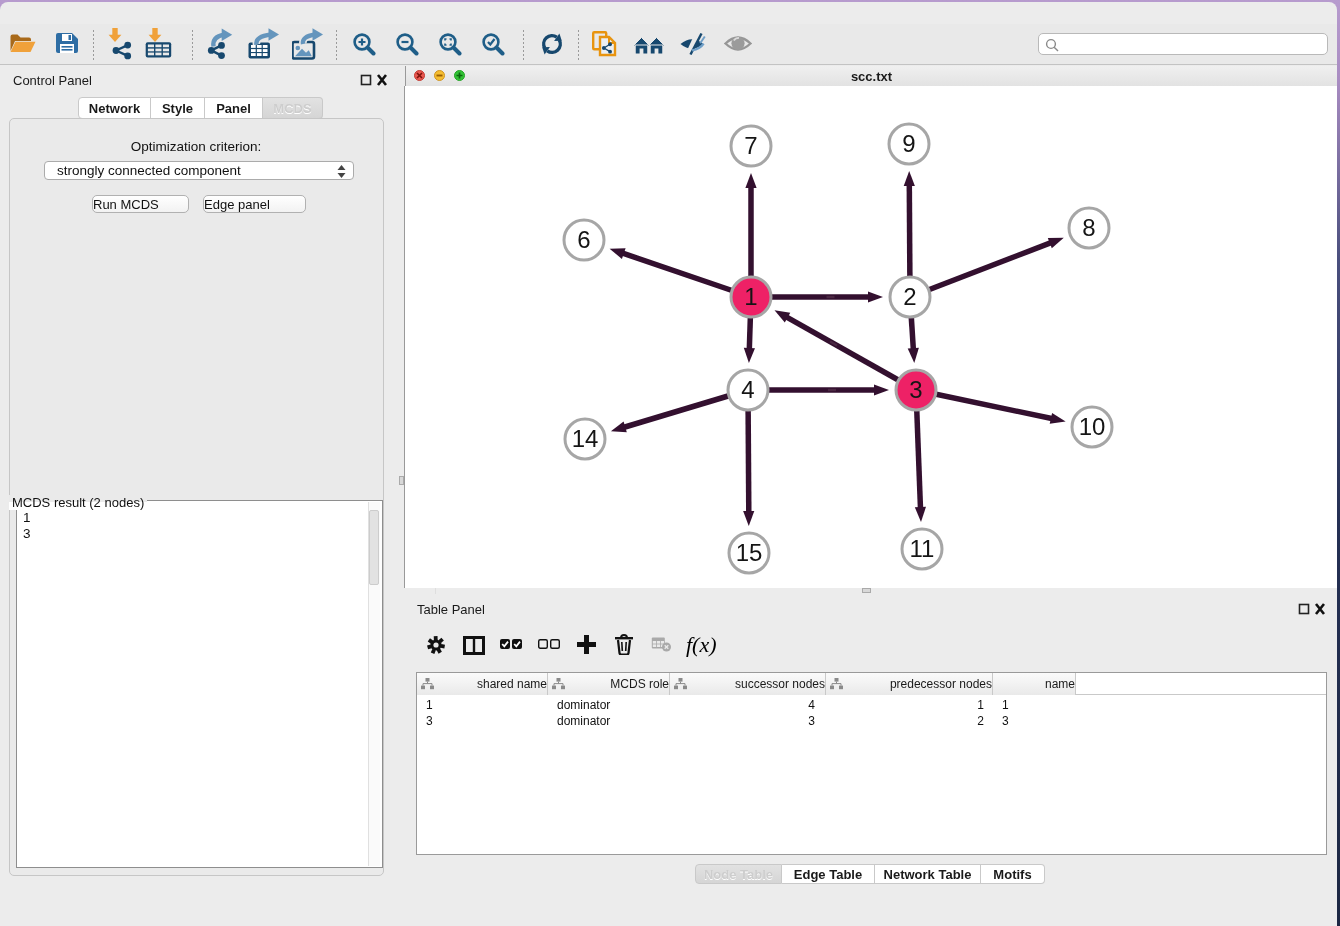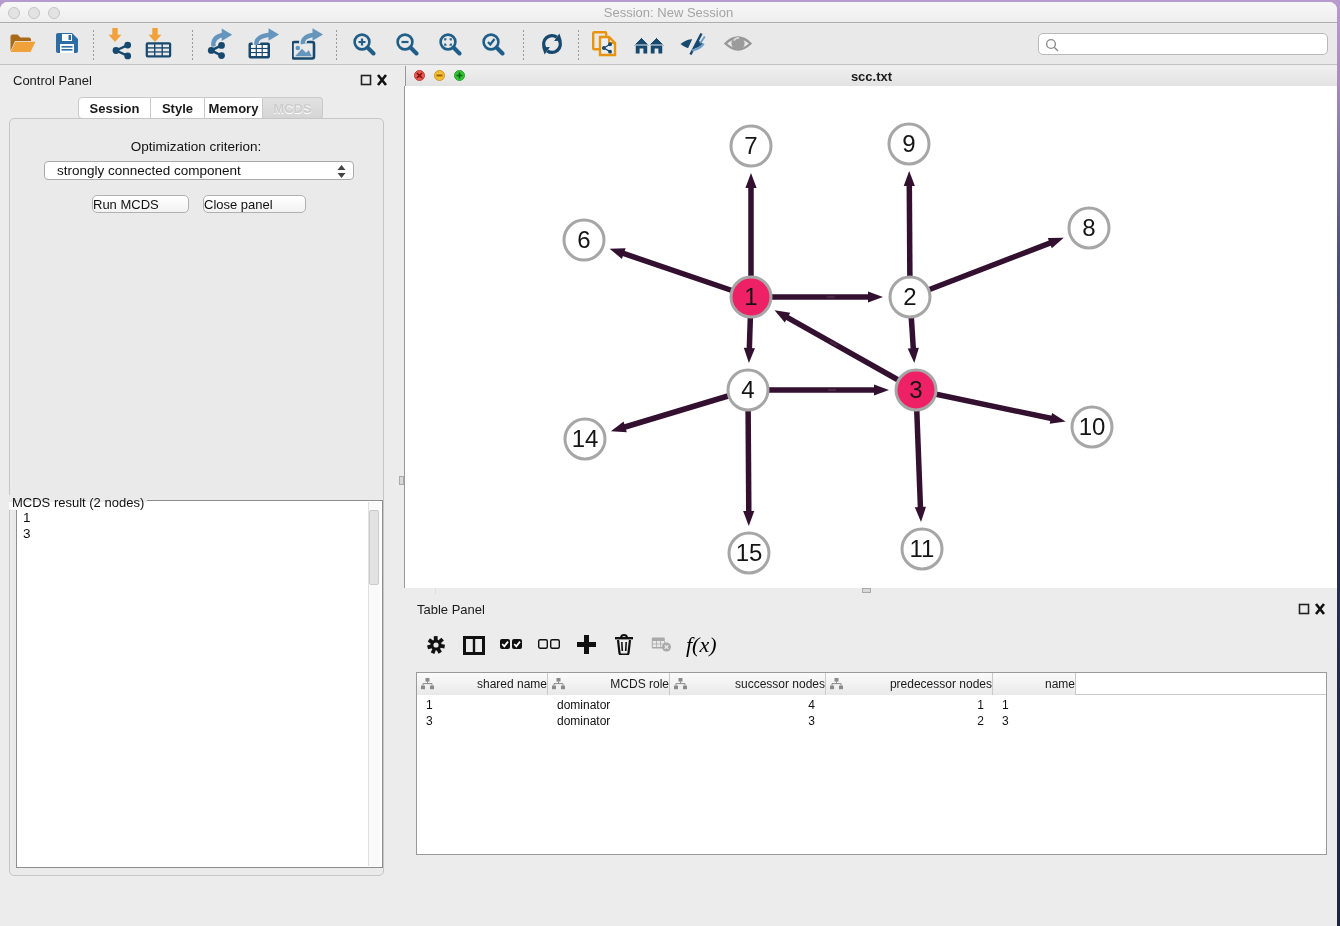--- a/index.html
+++ b/index.html
@@ -33,26 +33,20 @@
 
 .tpanel{position:absolute;left:399px;top:592px;width:938px;height:296px;background:#ececec;}
 .ttool{position:absolute;left:14px;top:36px;right:10px;height:40px;}
 .tbl{position:absolute;left:17px;top:78px;width:911px;height:183px;background:#fff;border:1px solid #9a9a9a;}
 .thead{position:absolute;left:0;top:0;height:22px;background:#fff;border-bottom:1px solid #c9c9c9;font-size:12px;color:#1a1a1a;}
 .thcell{position:absolute;top:0;height:22px;line-height:22px;text-align:right;border-right:1px solid #c9c9c9;background:linear-gradient(#fbfbfb,#e9e9e9);}
 .trow{position:absolute;font-size:12px;color:#111;height:16px;line-height:16px;}.bt .tab{height:20px;line-height:19px;}
 </style></head><body>
 <div class="desktop"></div>
 <div class="window">
- <div class="titlebar">
-  <div class="tl" style="left:8px"></div>
-      <div class="tl" style="left:28px"></div>
-      <div class="tl" style="left:48px"></div>
-  <div class="title">Session: New Session</div>
- </div>
  <div class="toolbar" id="toolbar">
       <div class="sep" style="left:93px"></div>
       <div class="sep" style="left:192px"></div>
       <div class="sep" style="left:336px"></div>
       <div class="sep" style="left:523px"></div>
       <div class="sep" style="left:578px"></div>
       <svg class="ticon" style="left:9px;top:9px" width="27" height="20" viewBox="0 0 27 20">
         <path d="M1.5,18 L1.5,3.5 Q1.5,1.5 3.5,1.5 L8.5,1.5 L11.5,4.5 L20,4.5 Q22,4.5 22,6.5 L22,8 L6,8 Z" fill="#a96a1a"></path>
         <path d="M1.5,19 L6.5,8.8 L26.5,8.8 L21.5,19 Z" fill="#f0a13a"></path>
       </svg>
@@ -187,35 +181,35 @@
         <path d="M9.8,6.5 Q11.5,3.8 15,3.8" stroke="#dadada" stroke-width="1.8" fill="none"></path>
       </svg>
     </div>
  <div class="cpanel">
   <div class="phead" style="position:absolute;left:13px;top:7px">Control Panel</div>
   <svg style="position:absolute;left:360px;top:8px" width="28" height="12">
         <rect x="1.5" y="1.5" width="9" height="9" fill="none" stroke="#222" stroke-width="1.6"></rect>
         <path d="M18 1 L26 11 M26 1 L18 11" stroke="#111" stroke-width="2.6"></path>
       </svg>
   <div class="tabs" style="left:78px;top:31px;width:260px">
-   <div class="tab first" style="width:73px">Session</div>
+   <div class="tab first" style="width:73px">Network</div>
         <div class="tab" style="width:54px">Style</div>
-        <div class="tab" style="width:58px">Memory</div>
+        <div class="tab" style="width:58px">Panel</div>
         <div class="tab last sel" style="width:60px">MCDS</div>
   </div>
   <div class="tabpane"></div>
   <div style="position:absolute;left:0;top:73px;width:392px;text-align:center;font-size:13.5px;color:#111">Optimization criterion:</div>
   <div style="position:absolute;left:44px;top:95px;width:310px;height:19px;background:#fff;border:1px solid #ababab;border-radius:4px;font-size:13.5px;color:#111;line-height:17px;padding-left:12px">strongly connected component
     <svg style="position:absolute;right:7px;top:3px" width="9" height="13">
           <path d="M4.5 0 L8.5 5 L0.5 5 Z" fill="#444"></path>
           <path d="M4.5 13 L8.5 8 L0.5 8 Z" fill="#444"></path>
         </svg>
   </div>
   <div class="btn" style="left:92px;top:129px;width:97px;height:18px;line-height:17px">Run MCDS</div>
-  <div class="btn" style="left:203px;top:129px;width:103px;height:18px;line-height:17px">Close panel</div>
+  <div class="btn" style="left:203px;top:129px;width:103px;height:18px;line-height:17px">Edge panel</div>
   <div style="position:absolute;left:16px;top:434px;width:367px;height:368px;background:#fff;border:1px solid #8e8e8e"></div>
   <div style="position:absolute;left:9px;top:429px;padding:0 3px;background:linear-gradient(#eaeaea 0 45%,#ffffff 45% 100%);font-size:13px;color:#111">MCDS result (2 nodes)</div>
   <div style="position:absolute;left:23px;top:444px;font-size:13.5px;color:#111;line-height:16px">1<br>3</div>
   <div style="position:absolute;left:368px;top:436px;width:12px;height:364px;background:#fafafa;border-left:1px solid #e0e0e0"></div>
   <div style="position:absolute;left:369px;top:444px;width:10px;height:75px;background:#e2e2e2;border:1px solid #cccccc;border-radius:2px"></div>
  </div>
 
  <div style="position:absolute;left:399px;top:474px;width:5px;height:9px;background:#d8d8d8;border:1px solid #aaa"></div>
  <div style="position:absolute;left:862px;top:586px;width:9px;height:5px;background:#d8d8d8;border:1px solid #aaa"></div>
  <div class="netwin">
@@ -385,20 +379,26 @@
         <div class="trow" style="left:140px;top:24px">dominator</div>
         <div class="trow" style="left:253px;top:24px;width:145px;text-align:right">4</div>
         <div class="trow" style="left:409px;top:24px;width:158px;text-align:right">1</div>
         <div class="trow" style="left:585px;top:24px">1</div>
         <div class="trow" style="left:9px;top:40px">3</div>
         <div class="trow" style="left:140px;top:40px">dominator</div>
         <div class="trow" style="left:253px;top:40px;width:145px;text-align:right">3</div>
         <div class="trow" style="left:409px;top:40px;width:158px;text-align:right">2</div>
         <div class="trow" style="left:585px;top:40px">3</div>
       </div>
+  <div class="tabs bt" style="left:296px;top:270px;width:360px">
+        <div class="tab first sel" style="width:87px">Node Table</div>
+        <div class="tab" style="width:93px">Edge Table</div>
+        <div class="tab" style="width:106px">Network Table</div>
+        <div class="tab last" style="width:64px">Motifs</div>
+      </div>
  </div>
  <div class="search" id="sb">
       <svg style="position:absolute;left:6px;top:4px" width="14" height="14">
         <circle cx="6" cy="6" r="4.4" fill="none" stroke="#8a8a8a" stroke-width="1.4"></circle>
         <line x1="9.2" y1="9.2" x2="13" y2="13" stroke="#8a8a8a" stroke-width="1.4"></line>
       </svg>
     </div>
 </div>
 
 </body></html>

